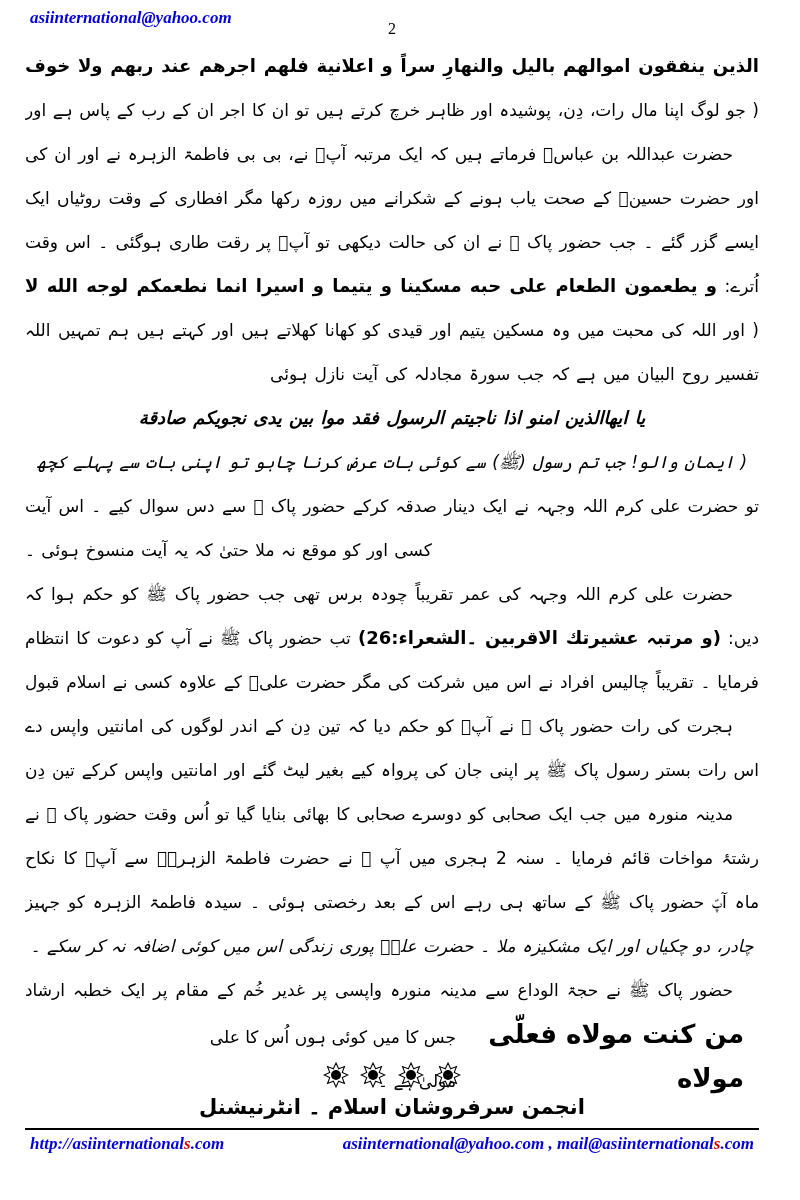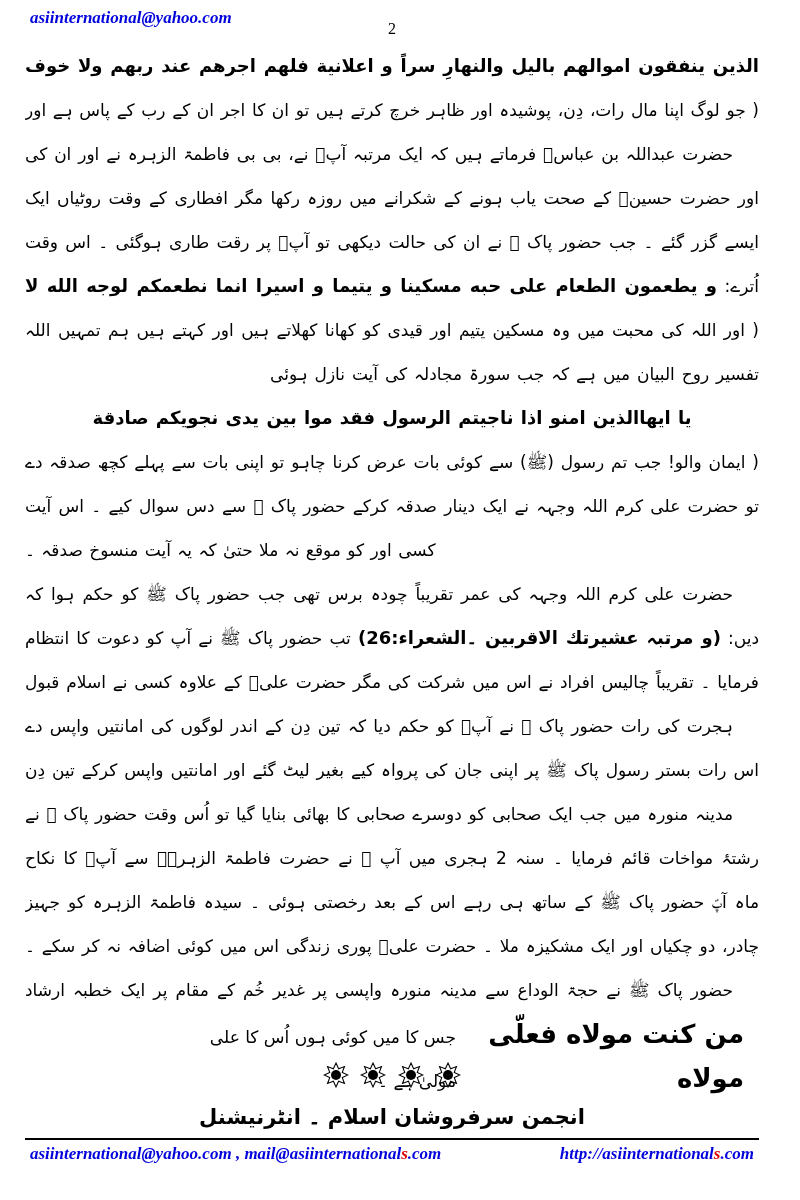--- a/index.html
+++ b/index.html
@@ -20,39 +20,39 @@
   }
 
   .body-text { margin-top:6px; }
   .line {
     direction:rtl; unicode-bidi:embed;
     font-size:17px; line-height:44px; height:44px; overflow:hidden;
     text-align:justify; text-align-last:justify;
     word-spacing:1px;
   }
   .arabic-bold { font-weight:bold; font-size:18px; }
-  .center-line { text-align-last:center; }
+  .center-line { text-align:center; text-align-last:center;font-style:italic; }
   .left-line { text-align:left; text-align-last:left; }
   .right-gap { padding-left:245px; }
   .indent { padding-right:26px; }
   .inline-arabic { font-weight:bold; font-size:18px; }
 
   .kalima-row {
     direction:rtl; display:flex; justify-content:space-between; align-items:baseline;
     height:44px; line-height:44px; padding:0 15px 0 145px;
   }
   .kalima-arabic { font-weight:bold; font-size:26px; }
   .kalima-urdu { font-size:17px; }
 
   .ornament-row { text-align:center; margin-top:6px; height:30px; }
   .ornament-row svg { margin:0 3px; vertical-align:middle; }
 
   .org-name {
     direction:rtl; text-align:center; font-weight:bold; font-size:21px;
-    margin-top:10px; height:30px; line-height:30px;
+    margin-top:0; height:30px; line-height:30px;
   }
 
   .footer-rule { border:none; border-top:2px solid #000; margin:6px 0 2px 0; width:100%; }
 
   .footer-links {
     display:flex; justify-content:space-between; align-items:baseline;
     font-family:"Liberation Serif", serif; font-style:italic; font-weight:bold;
     font-size:17px; color:#0202dd; padding:2px 5px 0 5px;
   }
   .footer-links a { color:#0202dd; text-decoration:none; }
@@ -73,21 +73,21 @@
     <div class="line">( جو لوگ اپنا مال رات، دِن، پوشیدہ اور ظاہر خرچ کرتے ہیں تو ان کا اجر ان کے رب کے پاس ہے اور انہیں نہ کوئی خوف ہوتا ہے اور نہ کوئی حزن )</div>
     <div class="line indent">حضرت عبداللہ بن عباسؓ فرماتے ہیں کہ ایک مرتبہ آپؐ نے، بی بی فاطمۃ الزہرہ نے اور ان کی کنیز فضہؓ نے حضرت حسنؑ</div>
     <div class="line">اور حضرت حسینؑ کے صحت یاب ہونے کے شکرانے میں روزہ رکھا مگر افطاری کے وقت روٹیاں ایک سائل کو دے دیں ۔ تین روز</div>
     <div class="line">ایسے گزر گئے ۔ جب حضور پاک ﷺ نے ان کی حالت دیکھی تو آپؐ پر رقت طاری ہوگئی ۔ اس وقت جبریلؑ یہ آیات لے کر</div>
     <div class="line"><span>اُترے: </span><span class="inline-arabic">و يطعمون الطعام علی حبه مسكينا و يتيما و اسيرا انما نطعمكم لوجه الله لا نريد منكم جزاء ولا شكورا</span></div>
     <div class="line">( اور اللہ کی محبت میں وہ مسکین یتیم اور قیدی کو کھانا کھلاتے ہیں اور کہتے ہیں ہم تمہیں اللہ کے لئے کھلا رہے ہیں اور تم سے جزا یا شکریہ نہیں چاہتے )</div>
     <div class="line right-gap">تفسیر روح البیان میں ہے کہ جب سورۃ مجادلہ کی آیت نازل ہوئی کہ</div>
     <div class="line arabic-bold center-line">يا ايهاالذين امنو اذا ناجيتم الرسول فقد موا بين يدى نجويكم صادقة</div>
     <div class="line center-line">( ایمان والو! جب تم رسول (ﷺ) سے کوئی بات عرض کرنا چاہو تو اپنی بات سے پہلے کچھ صدقہ دے دو ۔ )</div>
     <div class="line">تو حضرت علی کرم اللہ وجہہ نے ایک دینار صدقہ کرکے حضور پاک ﷺ سے دس سوال کیے ۔ اس آیت پر حضرت علیؑ نے عمل کیا،</div>
-    <div class="line left-line">کسی اور کو موقع نہ ملا حتیٰ کہ یہ آیت منسوخ صدقہ ۔</div>
+    <div class="line left-line">کسی اور کو موقع نہ ملا حتیٰ کہ یہ آیت منسوخ ہوئی ۔</div>
     <div class="line indent">حضرت علی کرم اللہ وجہہ کی عمر تقریباً چودہ برس تھی جب حضور پاک ﷺ کو حکم ہوا کہ قریبی رشتے داروں کو دین کی دعوت</div>
     <div class="line"><span>دیں: </span><span class="inline-arabic">(و مرتبہ عشيرتك الاقربين ۔الشعراء:26)</span><span> تب حضور پاک ﷺ نے آپ کو دعوت کا انتظام کرنے کے لئے</span></div>
     <div class="line">فرمایا ۔ تقریباً چالیس افراد نے اس میں شرکت کی مگر حضرت علیؑ کے علاوہ کسی نے اسلام قبول نہ کیا (الطبری، مسند احمد بن حنبل)</div>
     <div class="line indent">ہجرت کی رات حضور پاک ﷺ نے آپؑ کو حکم دیا کہ تین دِن کے اندر لوگوں کی امانتیں واپس دے کر مدینہ آجانا ۔ آپؑ</div>
     <div class="line">اس رات بستر رسول پاک ﷺ پر اپنی جان کی پرواہ کیے بغیر لیٹ گئے اور امانتیں واپس کرکے تین دِن بعد قبا کے مقام پر حضور</div>
     <div class="line indent">مدینہ منورہ میں جب ایک صحابی کو دوسرے صحابی کا بھائی بنایا گیا تو اُس وقت حضور پاک ﷺ نے آپؑ کو اپنا بھائی بنا کر</div>
     <div class="line">رشتۂ مواخات قائم فرمایا ۔ سنہ 2 ہجری میں آپ ﷺ نے حضرت فاطمۃ الزہرہؓ سے آپؑ کا نکاح پڑھایا ۔ نکاح کے بعد دس گیارہ</div>
     <div class="line">ماہ آپؑ حضور پاک ﷺ کے ساتھ ہی رہے اس کے بعد رخصتی ہوئی ۔ سیدہ فاطمۃ الزہرہ کو جہیز میں ایک پلنگ، ایک بستر، ایک</div>
     <div class="line center-line">چادر، دو چکیاں اور ایک مشکیزہ ملا ۔ حضرت علیؑ پوری زندگی اس میں کوئی اضافہ نہ کر سکے ۔ (الزرقانی)</div>
     <div class="line indent">حضور پاک ﷺ نے حجۃ الوداع سے مدینہ منورہ واپسی پر غدیر خُم کے مقام پر ایک خطبہ ارشاد فرمایا اور آخر میں فرمایا:</div>
@@ -115,17 +115,17 @@
         <polygon points="12,1 14.4,6.2 19.8,4.2 17.8,9.6 23,12 17.8,14.4 19.8,19.8 14.4,17.8 12,23 9.6,17.8 4.2,19.8 6.2,14.4 1,12 6.2,9.6 4.2,4.2 9.6,6.2" fill="#ffffff" stroke="#000000" stroke-width="1"></polygon>
         <circle cx="12" cy="12" r="4.6" fill="#000000"></circle>
       </svg>
   </div>
 
   <div class="org-name">انجمن سرفروشان اسلام ۔ انٹرنیشنل</div>
 
   <hr class="footer-rule">
 
   <div class="footer-links">
+    <a href="#"><span>http://asiinternational</span><span class="red-s">s</span><span>.com</span></a>
     <a href="#"><span>asiinternational@yahoo.com , mail@asiinternational</span><span class="red-s">s</span><span>.com</span></a>
-    <a href="#"><span>http://asiinternational</span><span class="red-s">s</span><span>.com</span></a>
   </div>
 
 </div>
 
 </body></html>

